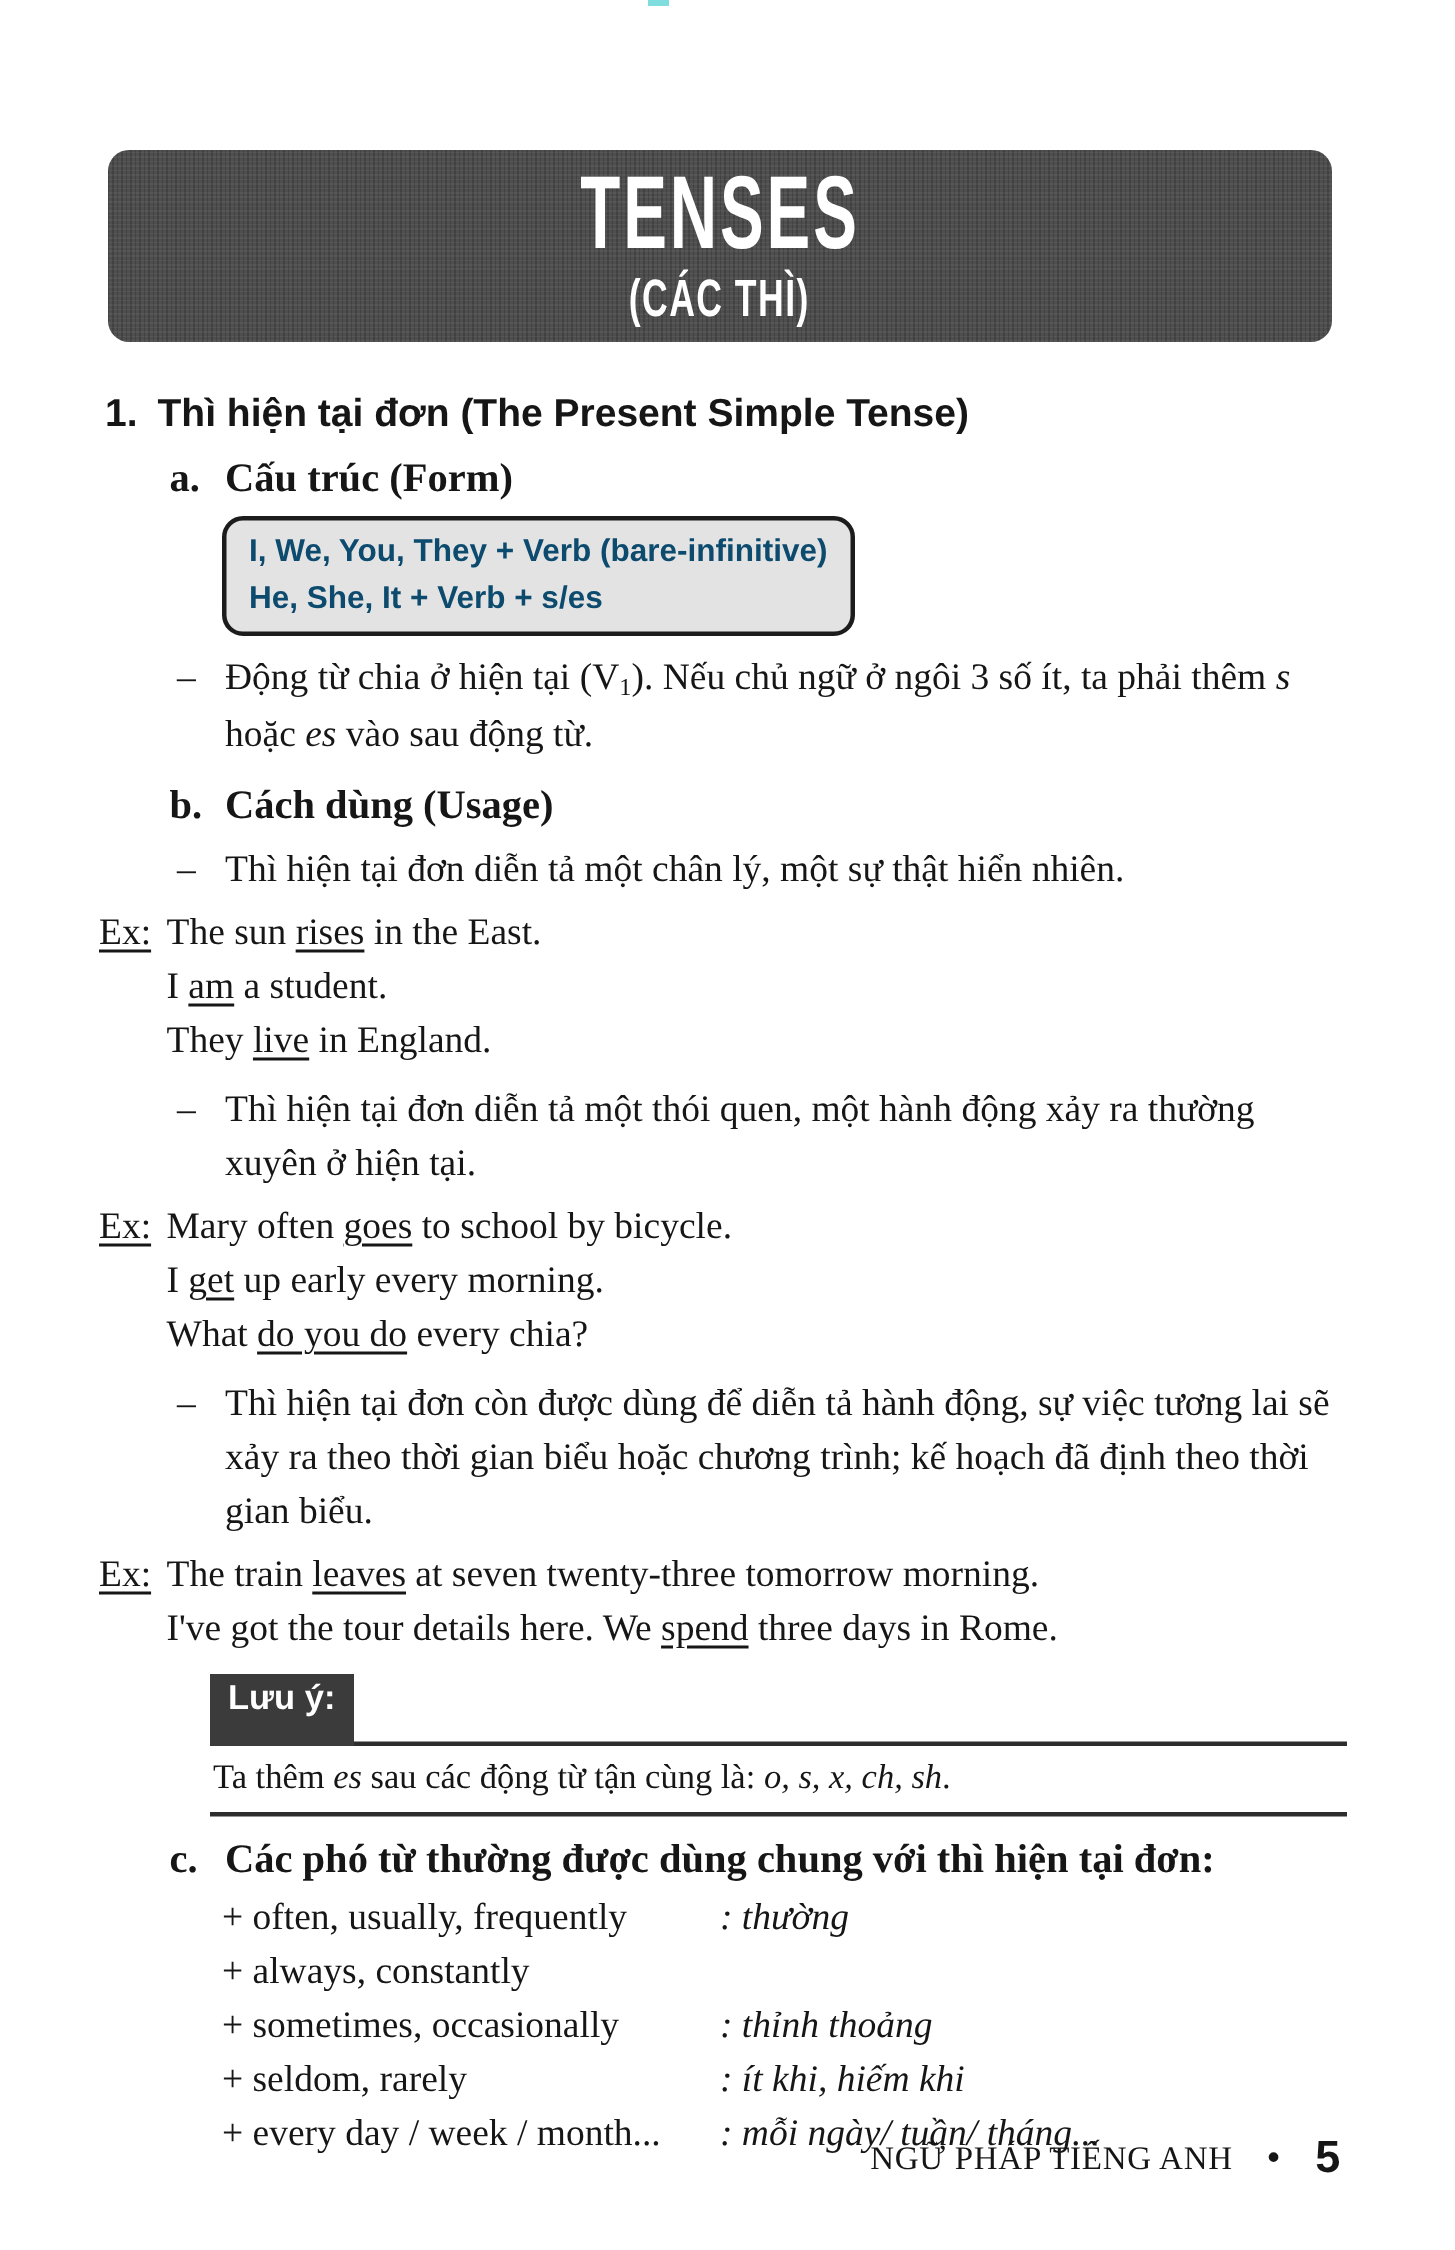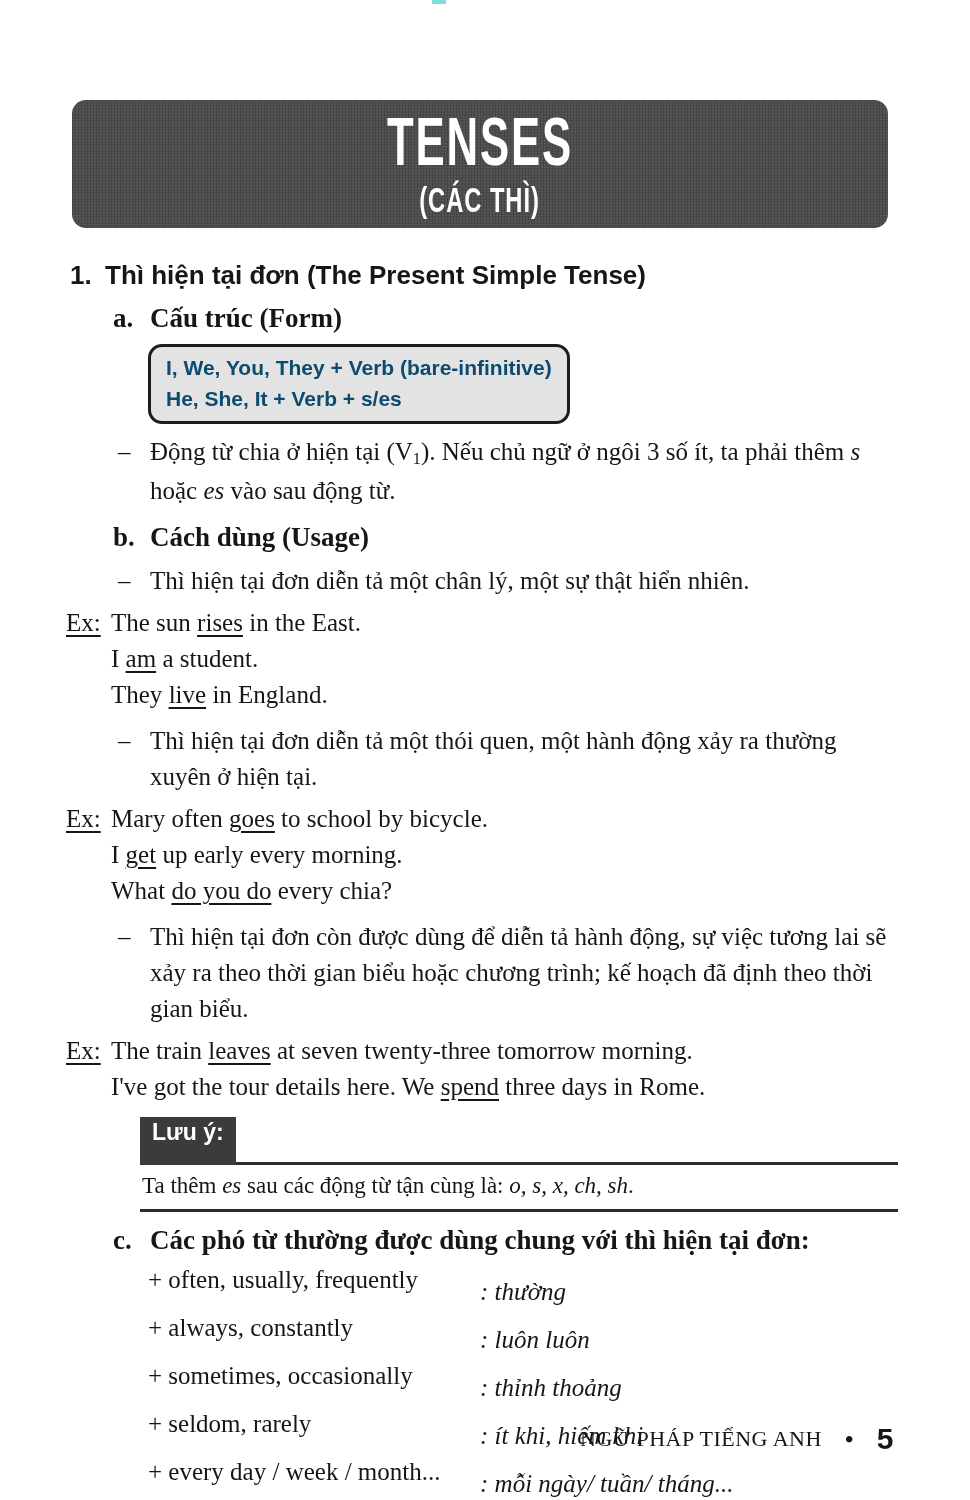--- a/index.html
+++ b/index.html
@@ -92,21 +92,21 @@
   .note-rule { flex: 1; border-bottom: 3px solid #2d2d2d; }
   .note-text { font-size: 23px; line-height: 32px; padding: 5px 0 7px 2px; }
   .note-bottom-rule { border-bottom: 3px solid #2d2d2d; }
   
   .adverb-heading { margin-top: 12px; }
   .adverb-row {
     margin: 0 72px 0 148px;
     font-size: 25px; line-height: 36px;
     display: grid; grid-template-columns: 332px 1fr;
   }
-  .adverb-vi { font-style: italic; margin-top: 12px; }
+  .adverb-vi { font-style: italic; }
   .adverb-rows { margin-top: 6px; }
   
   .footer {
     position: absolute; top: 1424px; right: 76px;
     display: flex; align-items: center; gap: 23px;
     font-size: 22px; letter-spacing: .5px;
   }
   .footer-bullet { font-size: 24px; font-weight: bold; }
   .footer-page {
     font-family: "Liberation Sans", sans-serif;
@@ -215,21 +215,20 @@
   <span>Các phó từ thường được dùng chung với thì hiện tại đơn:</span>
 </div>
 
 <div class="adverb-rows">
   <div class="adverb-row">
     <span>+ often, usually, frequently</span>
     <span class="adverb-vi">: thường</span>
   </div>
   <div class="adverb-row">
     <span>+ always, constantly</span>
-    <span class="adverb-vi">: luôn luôn</span>
   </div>
   <div class="adverb-row">
     <span>+ sometimes, occasionally</span>
     <span class="adverb-vi">: thỉnh thoảng</span>
   </div>
   <div class="adverb-row">
     <span>+ seldom, rarely</span>
     <span class="adverb-vi">: ít khi, hiếm khi</span>
   </div>
   <div class="adverb-row">

